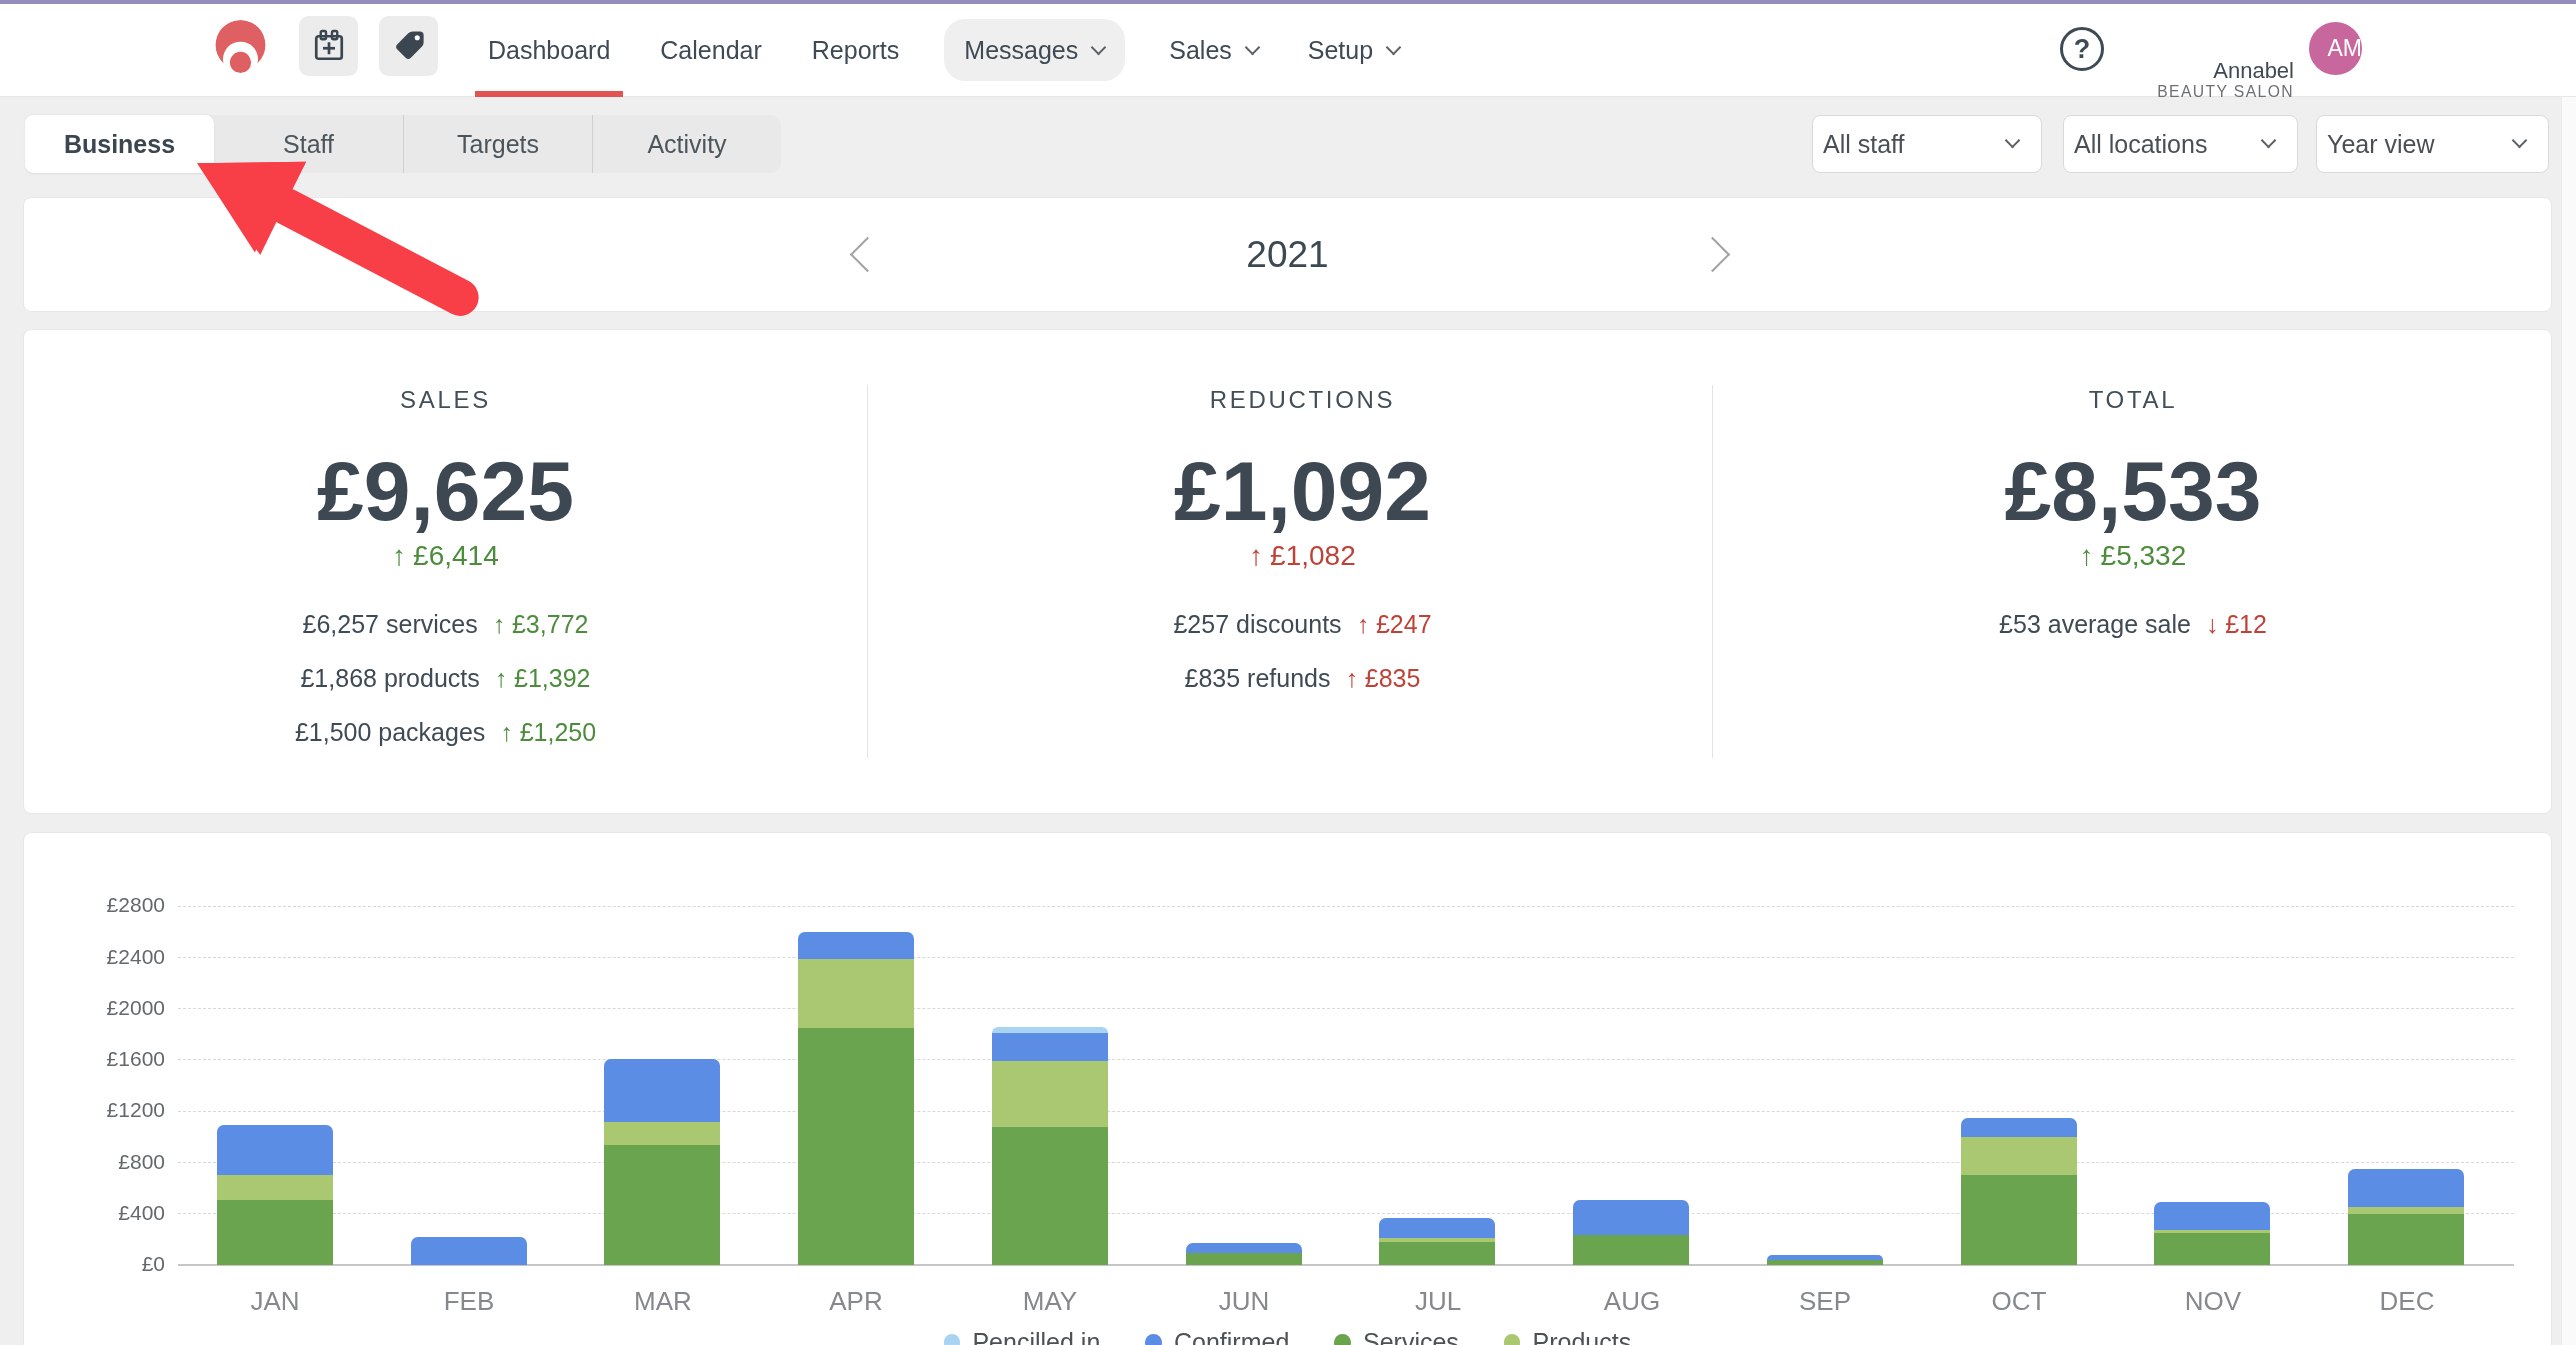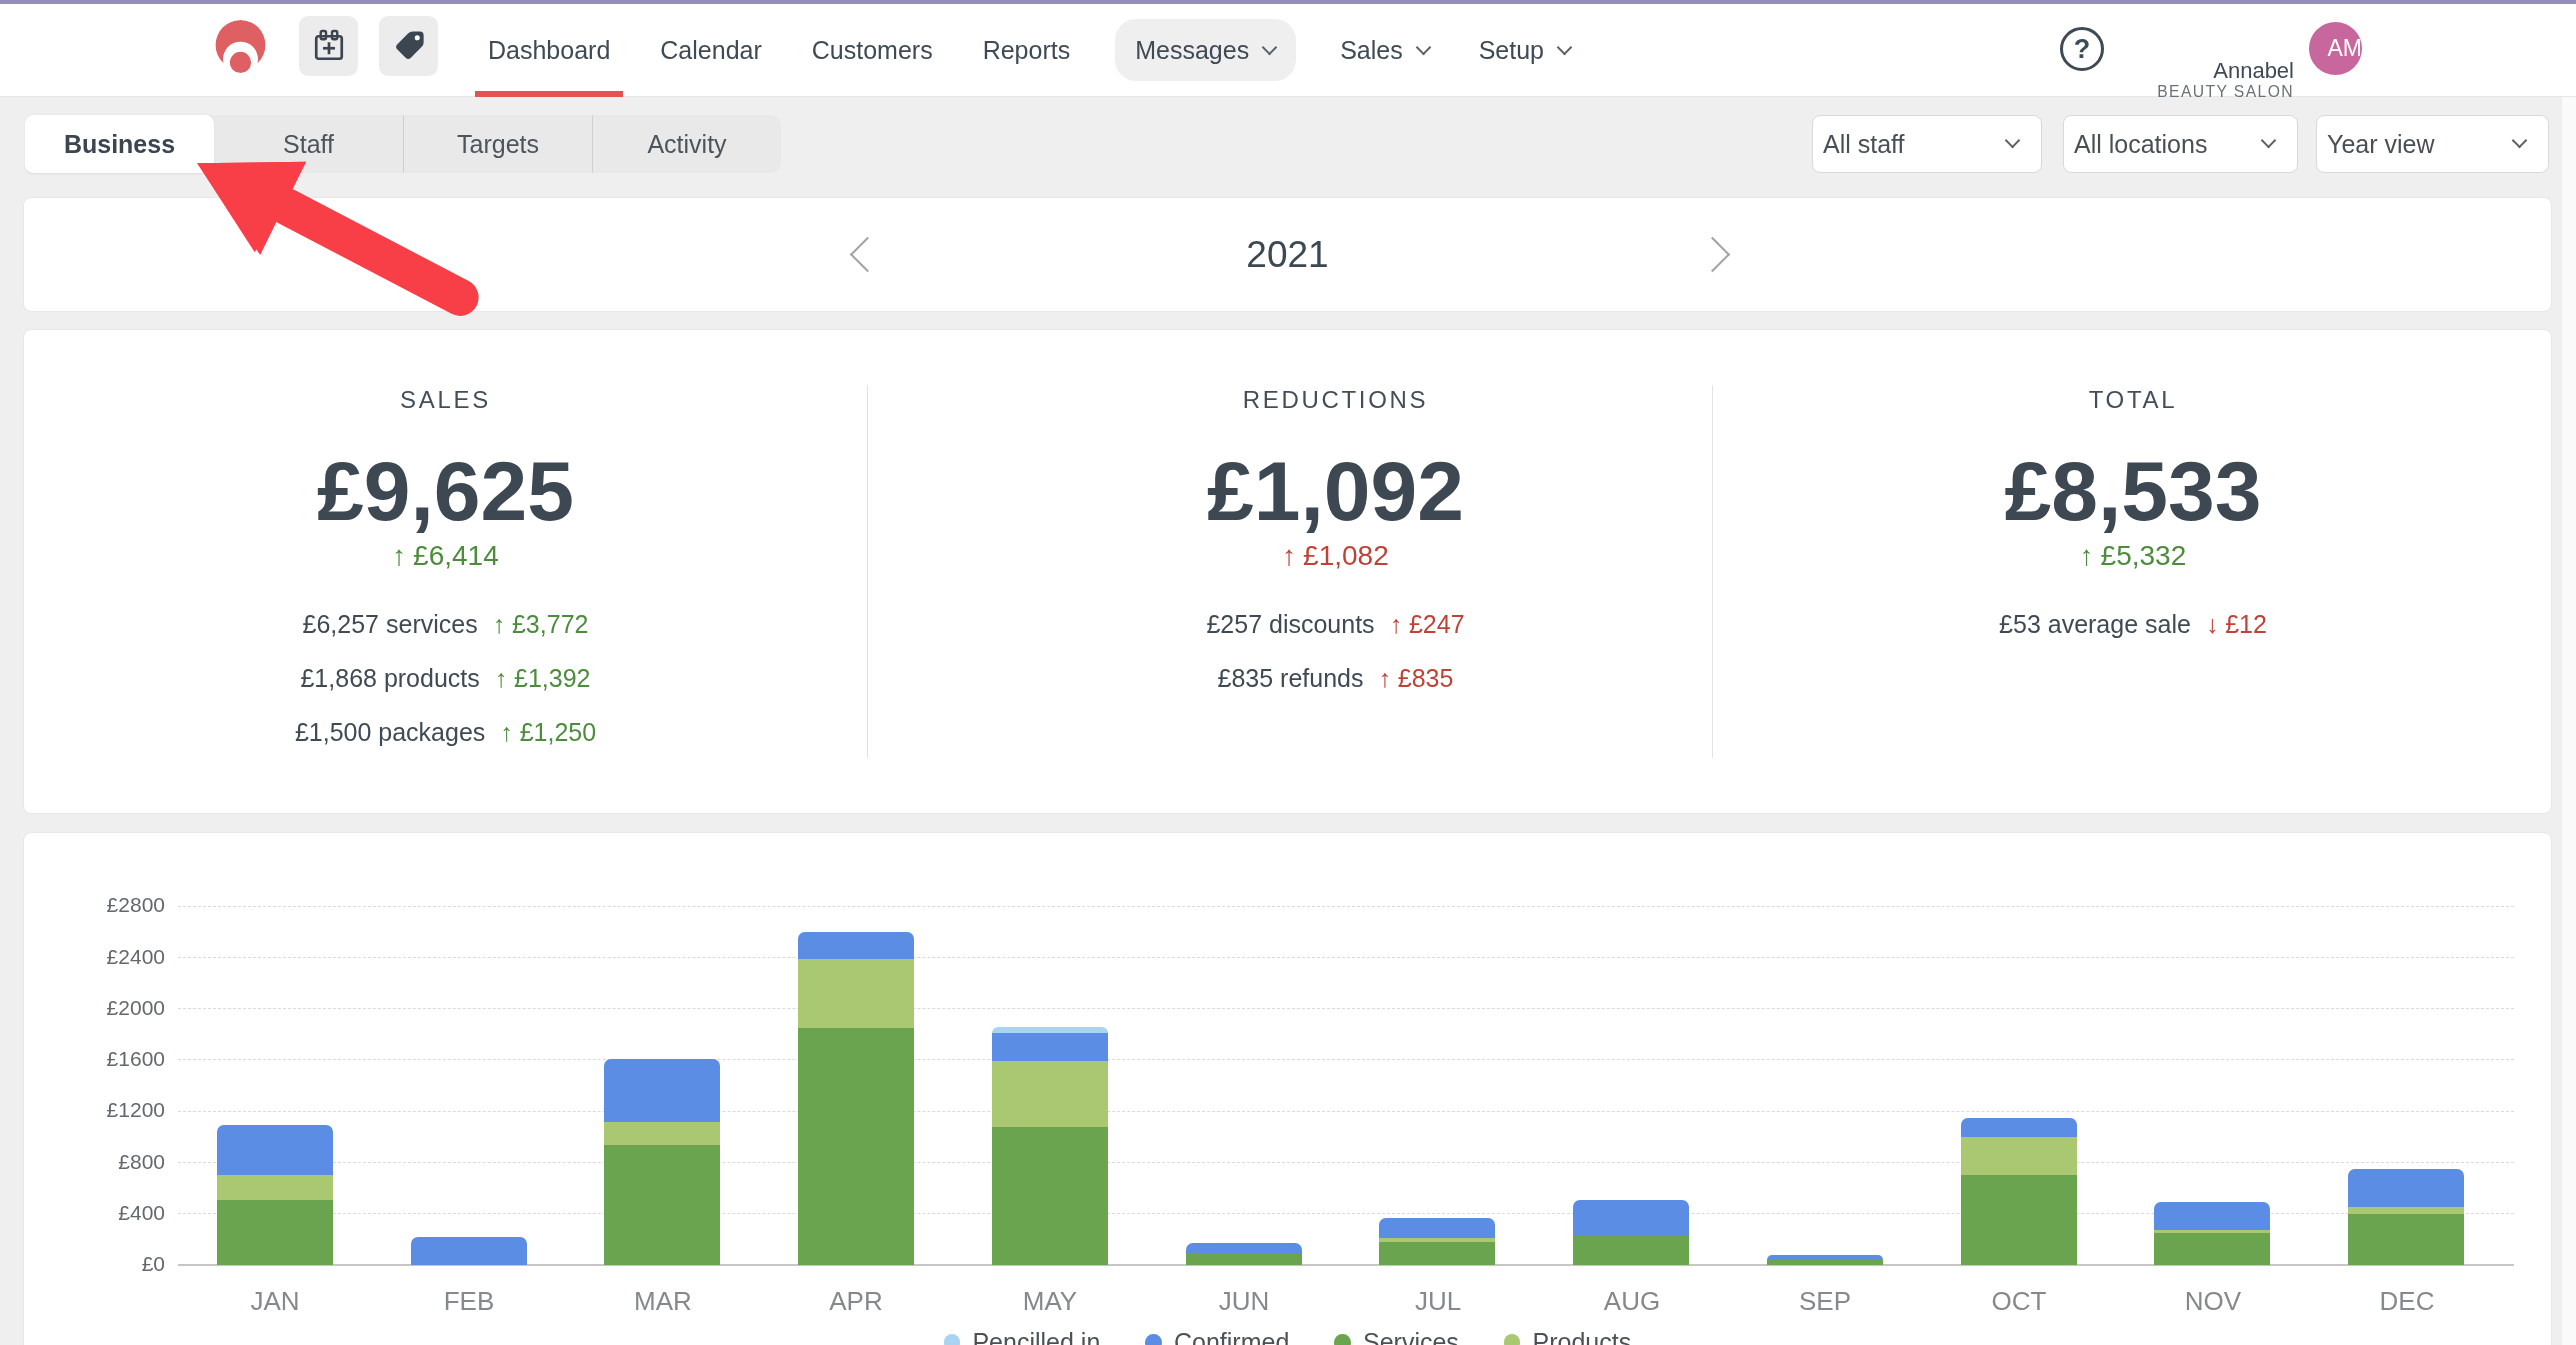--- a/index.html
+++ b/index.html
@@ -112,25 +112,20 @@
         </span>
         <span class="nav-underline"></span>
       </div>
       <div class="nav-item">
         <span class="plain">
           <span>Calendar</span>
         </span>
       </div>
       <div class="nav-item">
         <span class="plain">
-          <span>Customers</span>
-        </span>
-      </div>
-      <div class="nav-item">
-        <span class="plain">
           <span>Reports</span>
         </span>
       </div>
       <div class="nav-item">
         <span class="pill">
           <span>Messages</span>
           <span class="chev"></span>
         </span>
       </div>
       <div class="nav-item">
@@ -212,21 +207,21 @@
         </div>
         <div class="detail-row">
           <span>£1,500 packages</span>
           <span class="good" style="display:flex;align-items:center;gap:6.8px;">
             <span class="arrow-glyph">↑</span>
             <span>£1,250</span>
           </span>
         </div>
       </div>
     </div>
-    <div class="stat-col" style="left: 889px; width: 845px;">
+    <div class="stat-col" style="left: 856px; width: 845px;">
       <div class="stat-label">REDUCTIONS</div>
       <div class="stat-value">£1,092</div>
       <div class="stat-change bad">
         <span class="arrow-glyph">↑</span>
         <span>£1,082</span>
       </div>
       <div class="stat-details">
         <div class="detail-row">
           <span>£257 discounts</span>
           <span class="bad" style="display:flex;align-items:center;gap:6.8px;">

